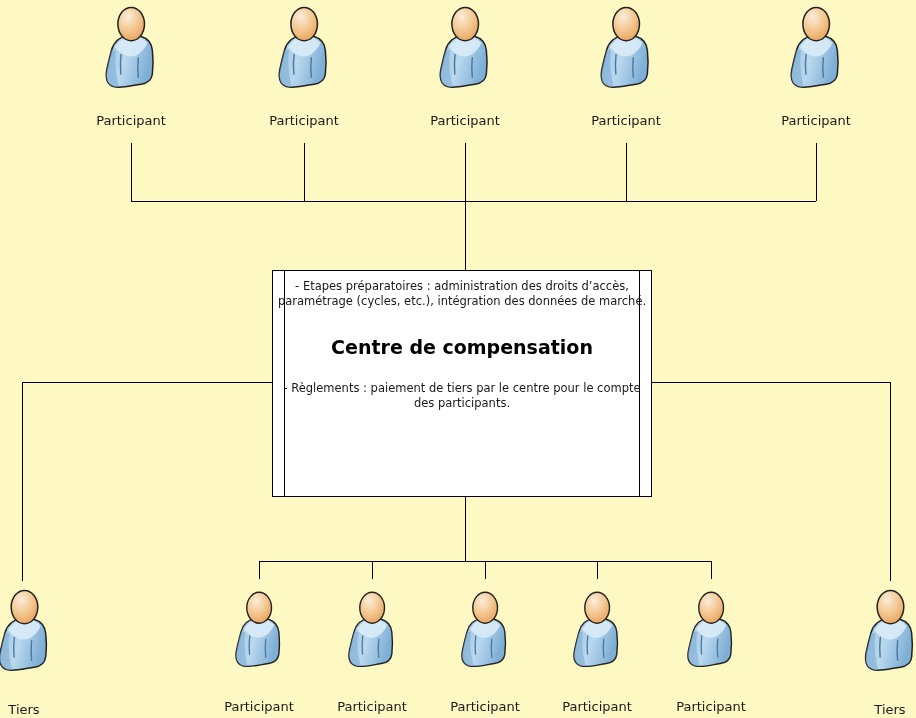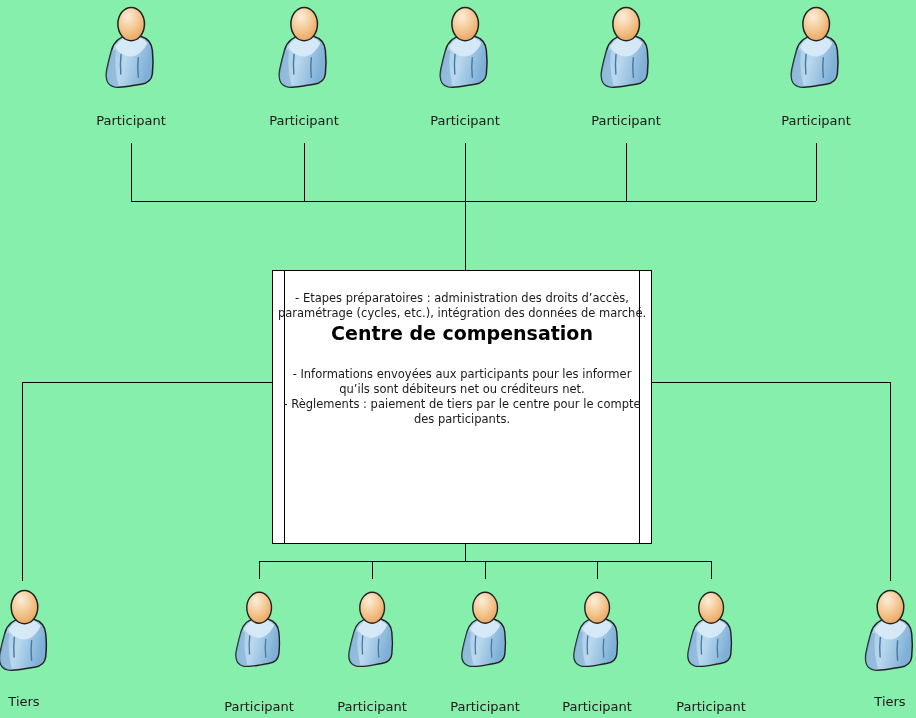--- a/index.html
+++ b/index.html
@@ -6,21 +6,21 @@
     margin: 0;
     padding: 0;
     background: #ffffff;
     font-family: "DejaVu Sans", sans-serif;
     color: #1a1a1a;
   }
   .canvas {
     position: relative;
     width: 916px;
     height: 718px;
-    background: #86efac;
+    background: #fef9c3;
     overflow: hidden;
   }
   .connectors {
     position: absolute;
     left: 0; top: 0;
     width: 916px; height: 718px;
   }
   .unit {
     position: absolute;
     display: flex;
@@ -29,31 +29,31 @@
     transform: translateX(-50%);
   }
   .unit .label {
     font-size: 13px;
     line-height: 16px;
     white-space: nowrap;
     color: #1a1a1a;
   }
   .unit.top-row .label    { margin-top: 10px; }
   .unit.bottom-part .label{ margin-top: 18px; }
-  .unit.tiers .label      { margin-top: 8px; }
+  .unit.tiers .label      { margin-top: 16px; }
 
   .center-box {
     position: absolute;
     left: 272px; top: 270px;
-    width: 380px; height: 274px;
+    width: 380px; height: 227px;
     box-sizing: border-box;
     border: 1px solid #000000;
     background: #ffffff;
     text-align: center;
-    padding: 20px 4px 0 4px;
+    padding: 8px 4px 0 4px;
   }
   
   .center-box::before, .center-box::after {
     content: "";
     position: absolute;
     top: 0; bottom: 0;
     width: 1px;
     background: #000000;
   }
   .center-box::before { left: 11px; }
@@ -61,20 +61,21 @@
 
   .box-paragraph {
     position: relative;
     z-index: 2;
     font-size: 11.5px;
     line-height: 15px;
   }
   .box-title {
     position: relative;
     z-index: 2;
+    margin-top: 26px;
     font-size: 19px;
     line-height: 24px;
     font-weight: bold;
     color: #000000;
   }
   .box-paragraph.post { margin-top: 22px; }
 
   .person-svg { display: block; }
 </style>
 </head>
@@ -169,21 +170,20 @@
       </svg>
     <div class="label">Participant</div>
   </div>
 
   <div class="center-box">
     <div class="box-paragraph pre">
       <div>- Etapes préparatoires : administration des droits d’accès, paramétrage (cycles, etc.), intégration des données de marché.</div>
     </div>
     <div class="box-title">Centre de compensation</div>
     <div class="box-paragraph post">
-      <div>- Informations envoyées aux participants pour les informer qu’ils sont débiteurs net ou créditeurs net.</div>
       <div>- Règlements : paiement de tiers par le centre pour le compte des participants.</div>
     </div>
   </div>
 
   <div class="unit tiers" style="left:24px; top:589px;">
     <svg class="person-svg" width="57" height="97" viewBox="0 0 60 102">
         <use href="#person"></use>
       </svg>
     <div class="label">Tiers</div>
   </div>

